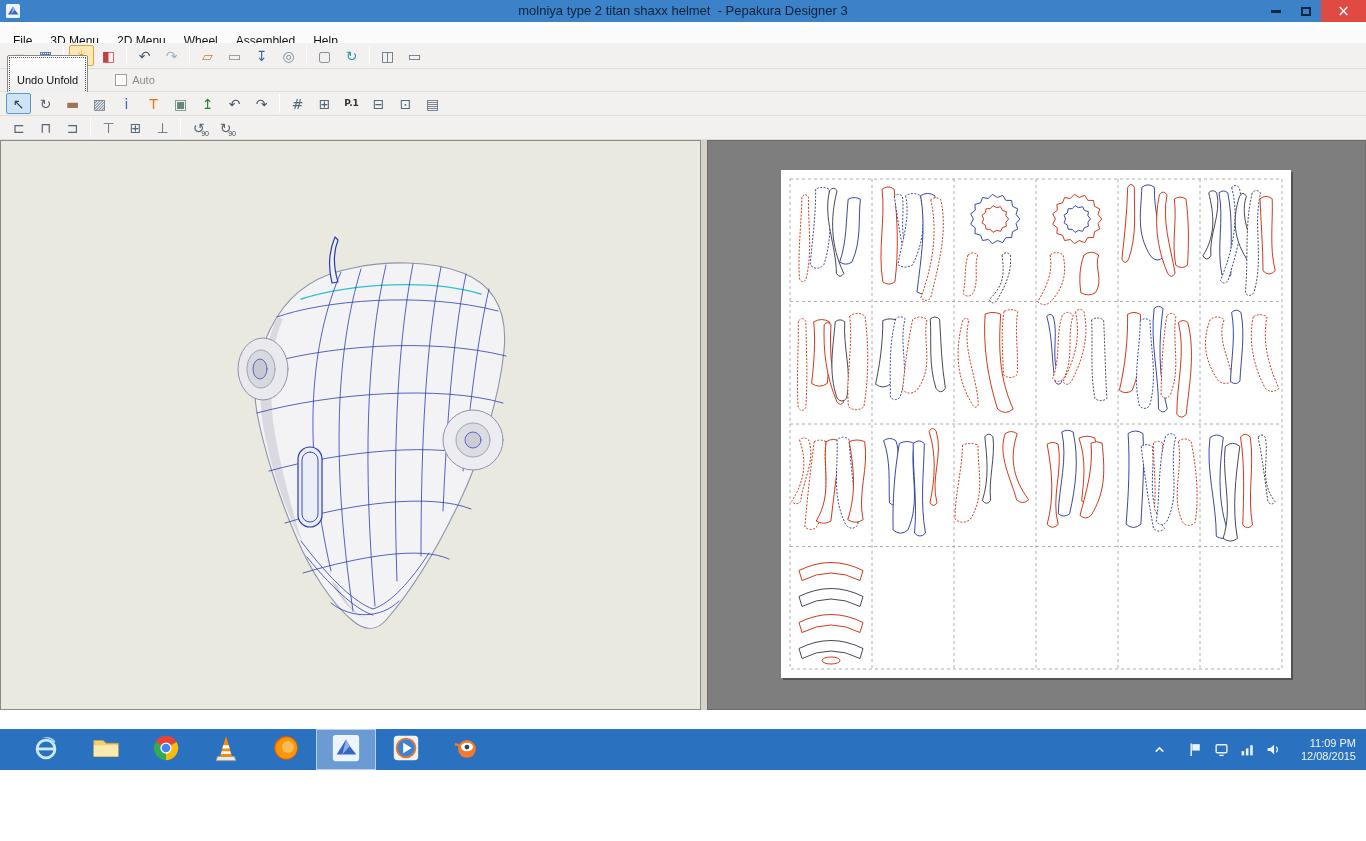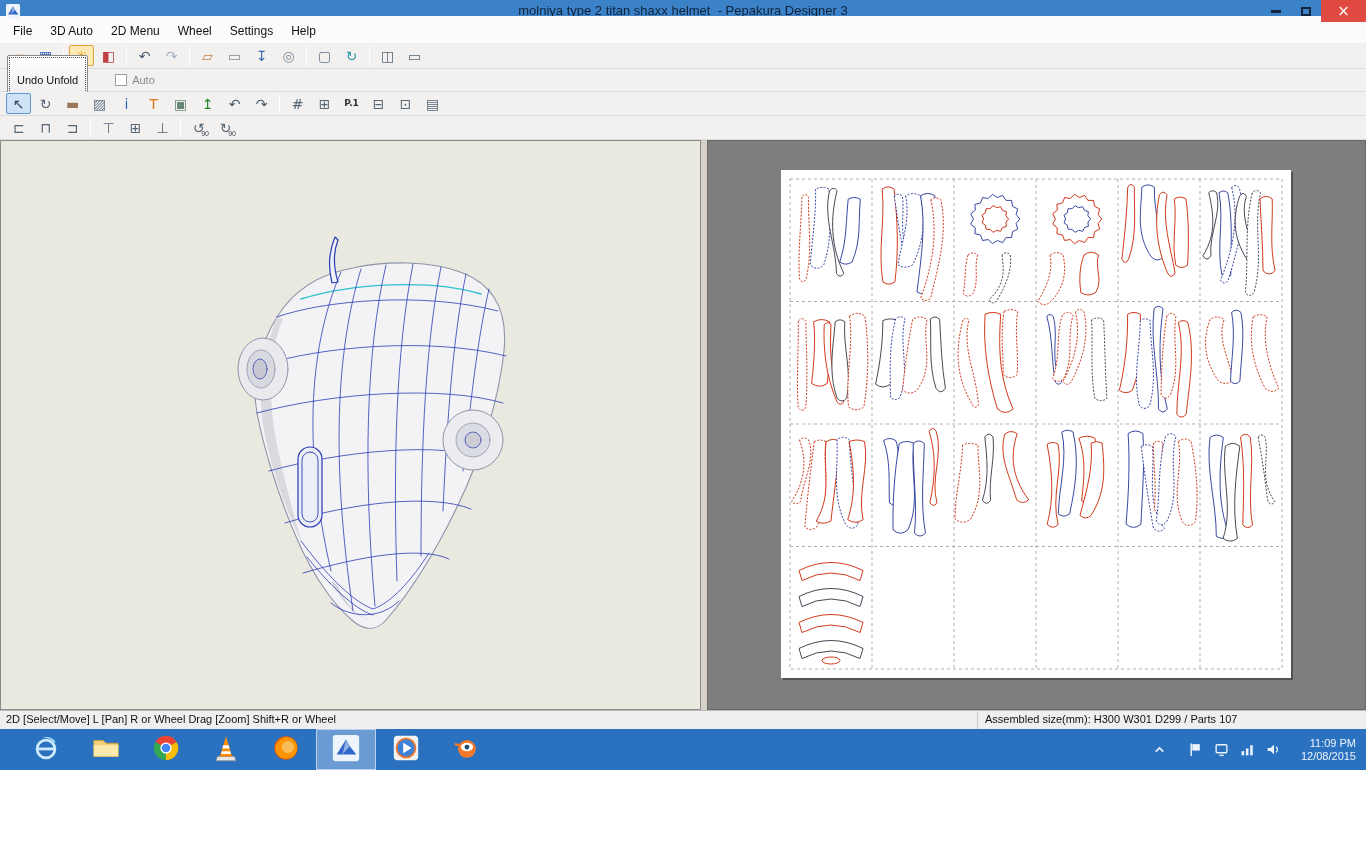--- a/index.html
+++ b/index.html
@@ -11,21 +11,21 @@
   .titlebar{position:absolute;left:0;top:0;width:1366px;height:22px;background:#3b82c8;display:flex;align-items:center}
   .titlebar .appicon{width:16px;height:16px;margin-left:5px;z-index:2}
   .titlebar .title{position:absolute;left:0;right:0;text-align:center;font-size:13px;color:#10233a;line-height:22px;white-space:pre}
   .wincontrols{margin-left:auto;display:flex;z-index:2;height:22px}
   .winbtn{width:30px;height:22px;display:flex;align-items:center;justify-content:center;border:none;background:transparent;cursor:default}
   .winbtn .minglyph{display:block;width:10px;height:3px;background:#12263e}
   .winbtn .maxglyph{display:block;width:10px;height:9px;border:2px solid #12263e;background:transparent}
   .winbtn.close{width:45px;background:#e04a43;color:#fff;font-size:15px;font-family:"DejaVu Sans",sans-serif}
 
   
-  .menubar{position:absolute;left:0;top:16px;width:1366px;height:31px;background:#fbfbfb;border-bottom:1px solid #e3e3e3;display:flex;align-items:center;padding-left:4px}
+  .menubar{position:absolute;left:0;top:26px;width:1366px;height:31px;background:#fbfbfb;border-bottom:1px solid #e3e3e3;display:flex;align-items:center;padding-left:4px}
   .menu-item{font-size:12px;color:#111;padding:3px 9px;cursor:default}
 
   
   .tbrow{position:absolute;left:0;width:1366px;background:#f2f1ef;border-bottom:1px solid #dcdcda;display:flex;align-items:center;padding-left:5px}
   .tb1{top:43px;height:26px}
   .tb2{top:69px;height:23px}
   .tb3{top:92px;height:24px}
   .tb4{top:116px;height:24px}
   .tb-btn{width:25px;height:21px;border:1px solid transparent;background:transparent;display:flex;align-items:center;justify-content:center;margin:0 1px;cursor:default;border-radius:2px;position:relative}
   .tb-btn.active{background:#fde9b5;border-color:#e0a33c}
@@ -88,24 +88,24 @@
           <span class="maxglyph"></span>
         </button>
       <button class="winbtn close">
           <span>×</span>
         </button>
     </span>
   </div>
 
   <div class="menubar">
       <span class="menu-item">File</span>
-      <span class="menu-item">3D Auto</span>
+      <span class="menu-item">3D Menu</span>
       <span class="menu-item">2D Menu</span>
       <span class="menu-item">Wheel</span>
-      <span class="menu-item">Settings</span>
+      <span class="menu-item">Assembled</span>
       <span class="menu-item">Help</span>
     </div>
 
   <div class="tbrow tb1">
       <button class="tb-btn">
         <span class="glyph" style="color: rgb(226, 163, 60);">▰</span>
       </button>
       <button class="tb-btn">
         <span class="glyph" style="color: rgb(58, 102, 184);">▦</span>
       </button>
@@ -387,25 +387,20 @@
             <path d="M 18.0 400.5 Q 50.0 384.5 82.0 400.5 L 79.0 410.5 Q 50.0 395.5 21.0 410.5 Z" fill="#fff" stroke="#cc2200" stroke-width="0.9"></path>
             <path d="M 18.0 426.5 Q 50.0 410.5 82.0 426.5 L 79.0 436.5 Q 50.0 421.5 21.0 436.5 Z" fill="#fff" stroke="#333344" stroke-width="0.9"></path>
             <path d="M 18.0 452.5 Q 50.0 436.5 82.0 452.5 L 79.0 462.5 Q 50.0 447.5 21.0 462.5 Z" fill="#fff" stroke="#cc2200" stroke-width="0.9"></path>
             <path d="M 18.0 478.5 Q 50.0 462.5 82.0 478.5 L 79.0 488.5 Q 50.0 473.5 21.0 488.5 Z" fill="#fff" stroke="#333344" stroke-width="0.9"></path>
             <ellipse cx="50" cy="490.5" rx="9" ry="3.5" fill="#fff" stroke="#cc2200" stroke-width="0.9"></ellipse>
           </svg>
       </div>
     </div>
   </div>
 
-  <div class="statusbar">
-    <span class="status-left">2D [Select/Move] L [Pan] R or Wheel Drag [Zoom] Shift+R or Wheel</span>
-    <span class="status-div"></span>
-    <span class="status-right">Assembled size(mm): H300 W301 D299 / Parts 107</span>
-  </div>
 
   <div class="taskbar">
     <div class="task-apps">
         <button class="task-app">
           <span><svg viewBox="0 0 32 32">
               <circle cx="16" cy="17" r="9.5" fill="none" stroke="#cfeafc" stroke-width="3"></circle>
               <path d="M7 17 h18" stroke="#cfeafc" stroke-width="3"></path>
               <path d="M26 9 C23 4.5 17 3 12 5.5 C18 4.5 23 7 24.5 11.5 Z" fill="#9cd8f7"></path>
             </svg></span>
         </button>

